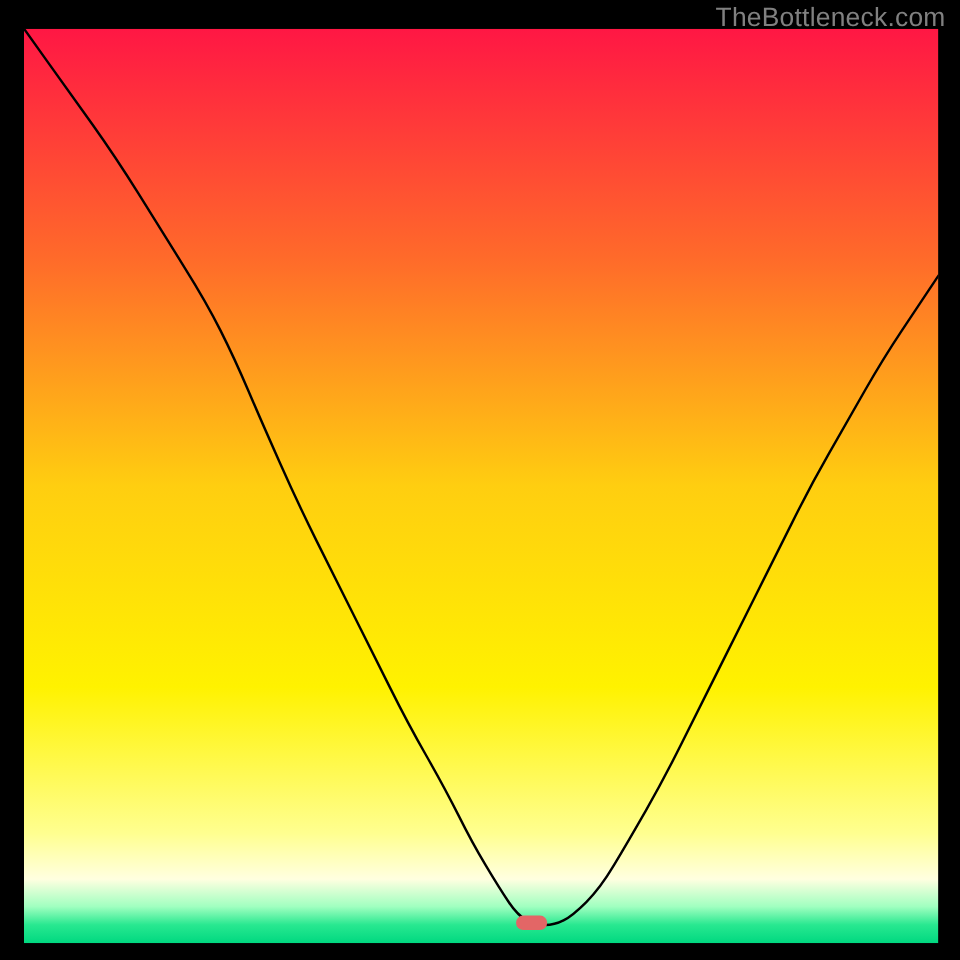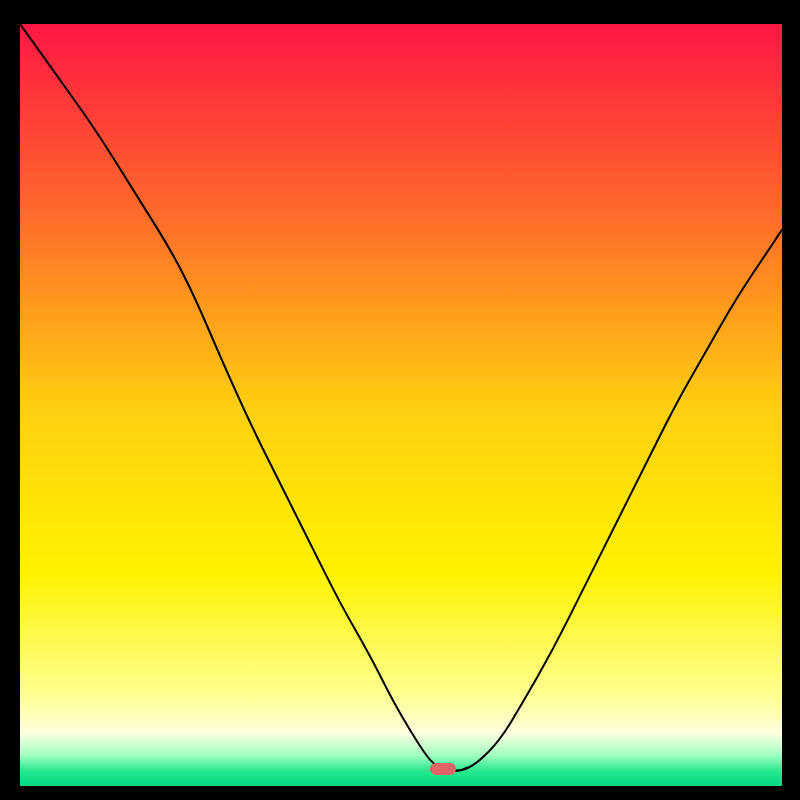--- a/index.html
+++ b/index.html
@@ -41,20 +41,21 @@
   .marker {
     position: absolute;
     background: #e36666;
     border-radius: 999px;
   }
 </style>
 </head>
 <body>
 <div class="frame">
 
+  <div class="watermark">TheBottleneck.com</div>
 
   <div class="plot-area">
     <svg viewBox="0 0 762 762" preserveAspectRatio="none">
       <defs>
         <linearGradient id="bgGrad" x1="0" y1="0" x2="0" y2="1">
           <stop id="g0" offset="0%" stop-color="#ff1744"></stop>
           <stop id="g1" offset="25%" stop-color="#ff6a2a"></stop>
           <stop id="g2" offset="50%" stop-color="#ffce10"></stop>
           <stop id="g3" offset="72%" stop-color="#fff200"></stop>
           <stop id="g4" offset="88%" stop-color="#ffff90"></stop>

